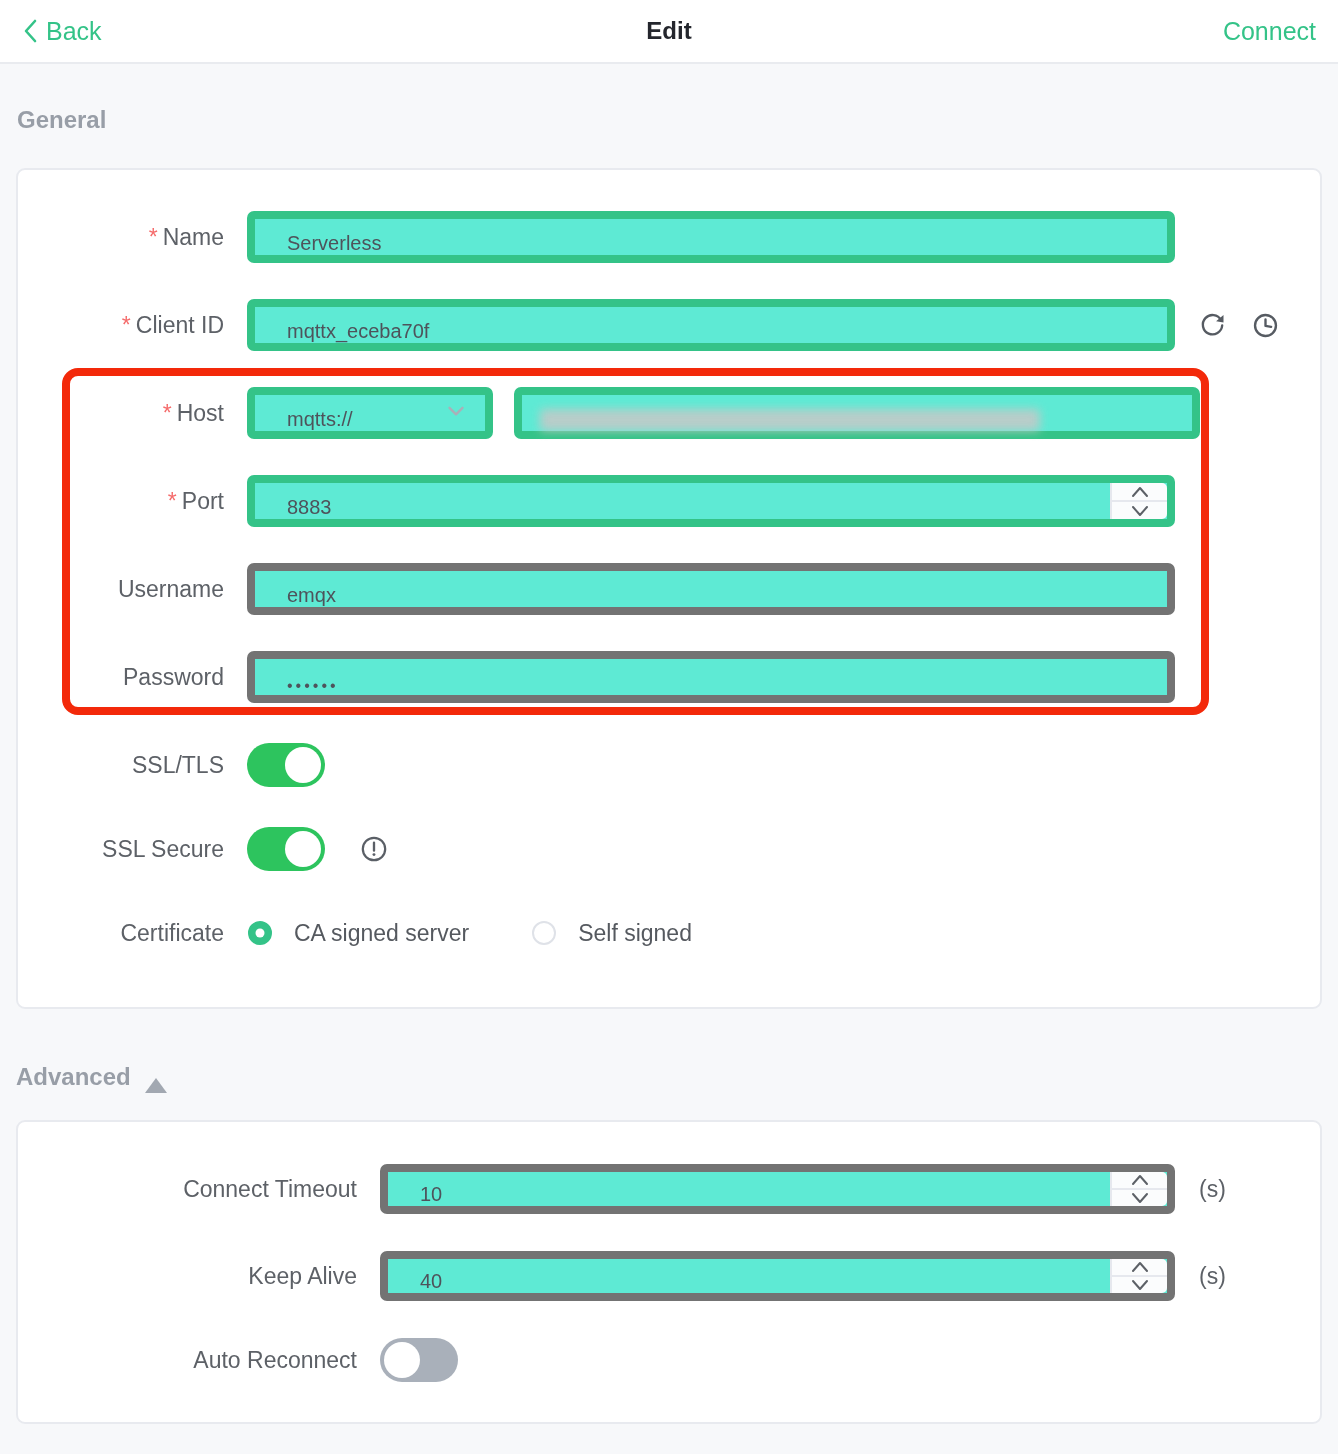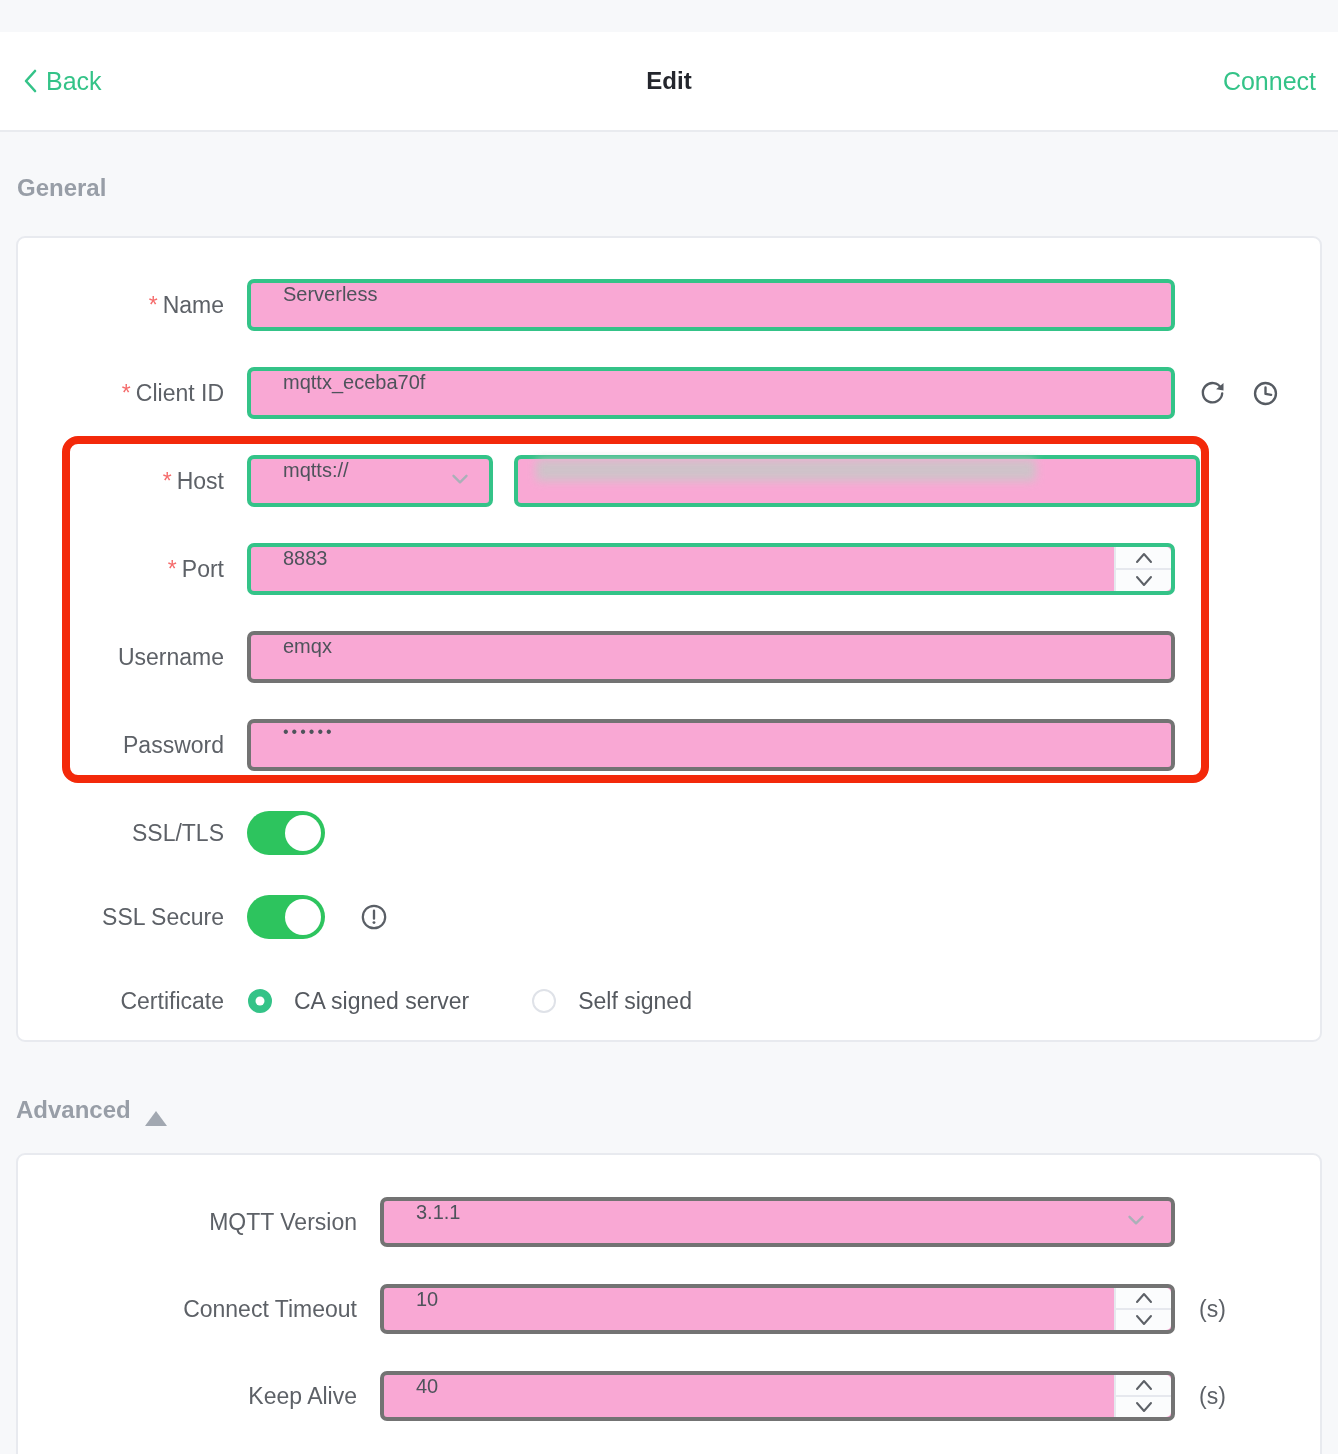--- a/index.html
+++ b/index.html
@@ -6,51 +6,51 @@
   html,body { width:1338px; height:1454px; }
   body {
     font-family:"Liberation Sans", sans-serif;
     background:#f7f8fa;
     overflow:hidden;
     position:relative;
     color:#5d6167;
   }
   
   .topbar {
-    height:100px; background:#fff; border-bottom:2px solid #e9ebef;
+    height:64px; background:#fff; border-bottom:2px solid #e9ebef;
     display:flex; align-items:center; justify-content:space-between;
-    padding:0 22px; position:relative;margin-top:32px;
+    padding:0 22px; position:relative;
   }
   .back-btn { display:flex; align-items:center; gap:8px; color:#34c388; font-size:25px; cursor:pointer; z-index:2; }
   .page-title {
     position:absolute; left:0; right:0; text-align:center;
     font-size:24px; font-weight:700; color:#24262d; pointer-events:none;
   }
   .connect-btn { color:#34c388; font-size:25px; cursor:pointer; z-index:2; }
 
   
   .content { padding:0 16px; }
   .section-title { font-size:24px; font-weight:700; color:#989ea7; line-height:32px; display:flex; align-items:flex-end; gap:14px; }
   .st-general { margin:40px 0 32px 1px; }
   .st-advanced { margin:52px 0 27px 0; cursor:pointer; }
   .tri-up { width:0; height:0; border-left:11px solid transparent; border-right:11px solid transparent; border-bottom:15px solid #a2a8b1; margin-top:3px; }
 
   .card { background:#fff; border:2px solid #e8eaef; border-radius:9px; }
-  .card-general { padding:41px 0 17px; position:relative; }
+  .card-general { padding:41px 0 52px; position:relative; }
   .card-advanced { padding:42px 0 40px; }
 
   
   .frow { display:flex; align-items:center; margin-bottom:36px; }
   .flabel { width:206px; text-align:right; font-size:23px; color:#5d6167; flex-shrink:0; }
   .req { color:#f56c6c; margin-right:5px; }
   .ctl { margin-left:23px; display:flex; align-items:center; }
 
   .tbox {
-    height:52px; border:4px solid #737373; border-radius:7px; background:#f9a8d4;
-    display:flex; align-items:flex-start; padding:0 32px; font-size:20px; color:#4e535b;
+    height:52px; border:8px solid #737373; border-radius:7px; background:#5eead4;
+    display:flex; align-items:flex-end; padding:0 32px; font-size:20px; color:#4e535b;
     position:relative;
   }
   .tbox.green { border-color:#34c388; }
   .w-full { width:928px; }
 
   
   .select { justify-content:flex-start; cursor:pointer; }
   .select .chev { position:absolute; right:16px; top:50%; transform:translateY(-50%); }
 
   
@@ -254,33 +254,20 @@
     <div class="red-box"></div>
   </div>
 
   <div class="section-title st-advanced">
     <span>Advanced</span>
     <span class="tri-up"></span>
   </div>
 
   <div class="card card-advanced">
 
-    <div class="frow2">
-      <div class="flabel2">MQTT Version</div>
-      <div class="ctl2">
-        <div class="tbox h50 w-adv select">
-          <span>3.1.1</span>
-          <span class="chev" style="right:22px;">
-            <svg width="26" height="26" viewBox="0 0 24 24">
-                <polyline points="6,9.5 12,15.5 18,9.5" fill="none" stroke="#aab0b8" stroke-width="2.2" stroke-linecap="round" stroke-linejoin="round"></polyline>
-              </svg>
-          </span>
-        </div>
-      </div>
-    </div>
 
     <div class="frow2">
       <div class="flabel2">Connect Timeout</div>
       <div class="ctl2">
         <div class="tbox h50 w-adv num">
           <span>10</span>
           <div class="stepper">
             <div class="step-btn up">
               <svg width="20" height="14" viewBox="0 0 20 14">
                   <polyline points="3,11 10,3 17,11" fill="none" stroke="#5d6167" stroke-width="2" stroke-linecap="round" stroke-linejoin="round"></polyline>

